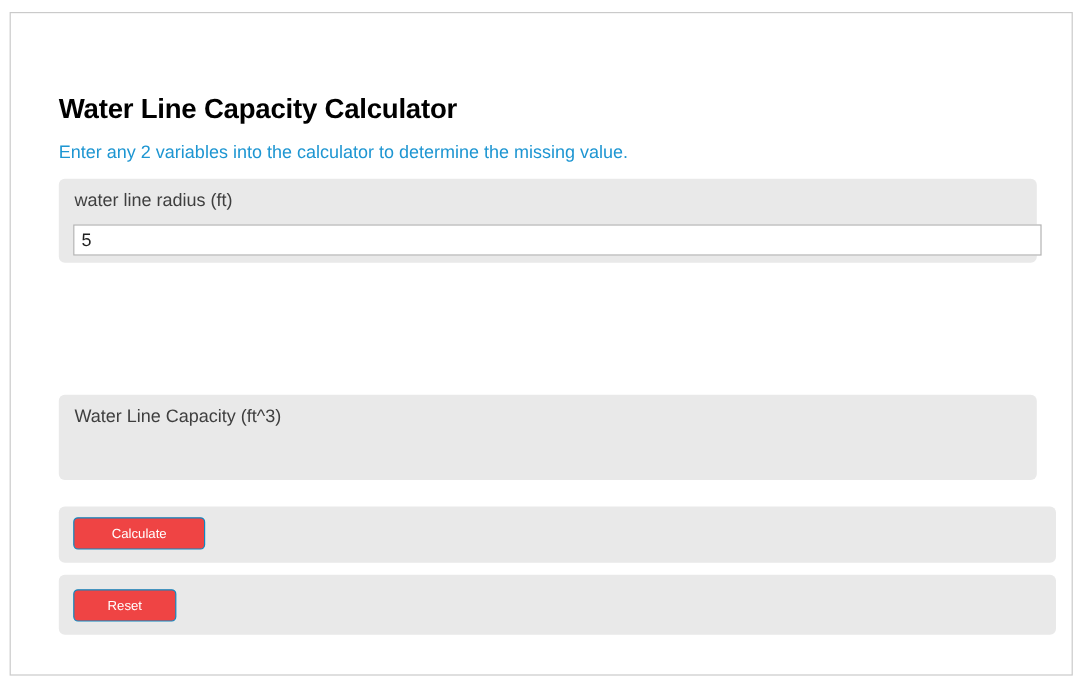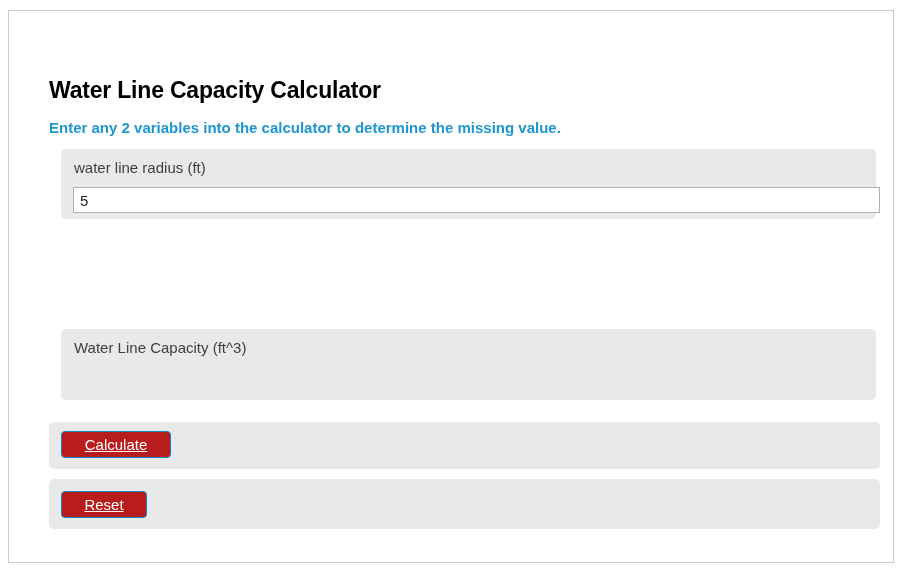--- a/index.html
+++ b/index.html
@@ -32,25 +32,24 @@
     font-weight: bold;
     letter-spacing: -0.2px;
     color: #000000;
   }
   .subtitle {
     position: absolute;
     left: 40px;
     top: 108px;
     font-size: 15px;
     color: #1e96d2;
-    font-weight: bold;
   }
   .field-group {
     position: absolute;
-    left: 52px;
+    left: 40px;
     width: 815px;
     height: 70px;
     background: #e9e9e9;
     border-radius: 5px;
   }
   .g1 { top: 138px; }
   .g2 { top: 230px; }
   .g3 { top: 318px; height: 71px; }
   .field-label {
     position: absolute;
@@ -79,30 +78,29 @@
     left: 40px;
     width: 831px;
     background: #e9e9e9;
     border-radius: 5px;
   }
   .row-calc { top: 411px; height: 47px; }
   .row-reset { top: 468px; height: 50px; }
   .action-button {
     position: absolute;
     left: 12px;
-    background: #b91c1c;
+    background: #ef4444;
     border: 1px solid #0f87c0;
     border-radius: 4px;
     color: #ffffff;
     font-family: "Liberation Sans", "DejaVu Sans", sans-serif;
-    font-size: 15px;
+    font-size: 11px;
     text-align: center;
     cursor: pointer;
     padding: 0;
-    text-decoration: underline;
   }
   .btn-calc { top: 9px; width: 110px; height: 27px; }
   .btn-reset { top: 12px; width: 86px; height: 27px; }
 </style>
 </head>
 <body>
 
 <div class="screen">
   <div class="panel">
 

